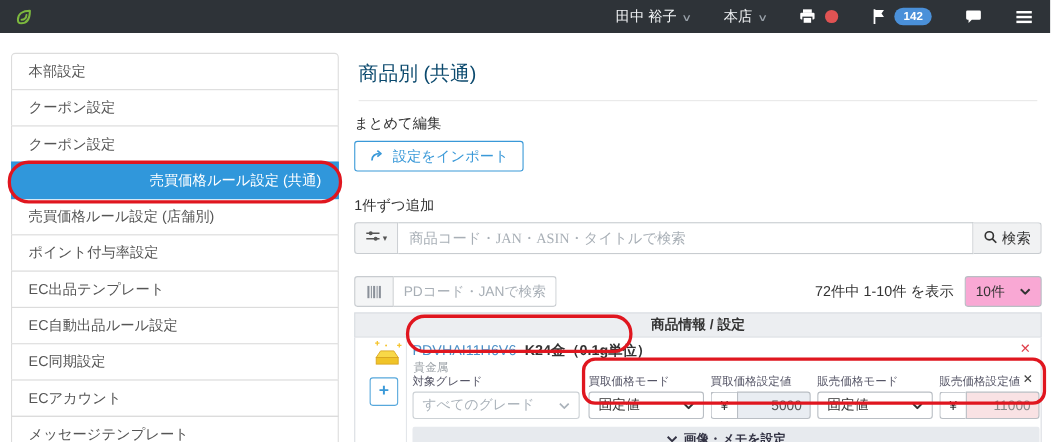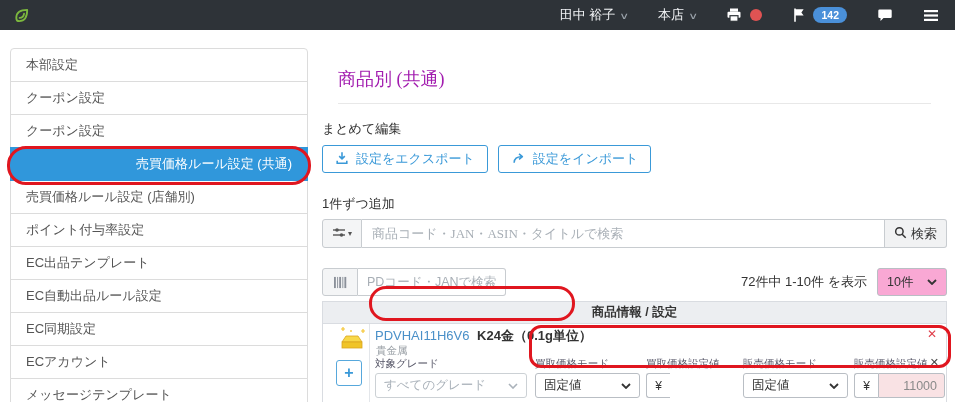--- a/index.html
+++ b/index.html
@@ -19,22 +19,22 @@
   
   .sidebar{position:absolute;left:10px;top:48px;width:298px;}
   .side-item{box-sizing:border-box;height:34px;background:#fff;border:1px solid #dcdcdc;margin-top:-1px;
              display:flex;align-items:center;padding:0 15px;font-size:13px;color:#555;cursor:pointer;white-space:nowrap;}
   .side-item:first-child{margin-top:0;border-radius:4px 4px 0 0;}
   .side-item:last-child{border-radius:0 0 4px 4px;}
   .side-item.active{background:#3097db;border-color:#3097db;color:#fff;position:relative;z-index:1;justify-content:flex-end;}
 
   
   .main{position:absolute;left:322px;top:48px;width:625px;}
-  .page-title{margin:16px;padding:3px 0 12px 0;font-size:18px;font-weight:normal;color:#a21caf;
-              border-bottom:1px solid #e8e8e8;font-family:Liberation Serif, serif;}
+  .page-title{margin:4px;padding:3px 0 12px 0;font-size:18px;font-weight:normal;color:#0c4a6e;
+              border-bottom:1px solid #e8e8e8;}
   .sec-label{margin-top:11px;font-size:13px;color:#333;}
   .btnrow{margin-top:7px;display:flex;gap:10px;}
   .btn-outline{display:flex;align-items:center;gap:7px;height:28px;box-sizing:border-box;padding:0 12px;
                background:#fff;border:1px solid #3a99d8;border-radius:3px;color:#3a99d8;font-size:13px;cursor:pointer;white-space:nowrap;}
   .add-label{margin-top:22px;font-size:13px;color:#333;}
   .searchrow{margin-top:6px;display:flex;height:29px;}
   .addon-btn{box-sizing:border-box;width:40px;background:#f4f5f6;border:1px solid #c8ccd0;border-radius:3px 0 0 3px;
              display:flex;align-items:center;justify-content:center;gap:2px;cursor:pointer;color:#555;}
   .search-input{flex:1;box-sizing:border-box;border:1px solid #c8ccd0;border-left:none;padding:0 10px;
                 font-size:13px;color:#333;outline:none;font-family:Liberation Serif, serif;}
@@ -181,29 +181,20 @@
     </div>
     </div>
 
   <div class="main">
     <h1 class="page-title">商品別 (共通)</h1>
 
     <div class="sec-label">まとめて編集</div>
     <div class="btnrow">
       <button class="btn-outline">
         <span>
-          <svg width="14" height="14" viewBox="0 0 16 16">
-            <path d="M8 1.5 v7.2 M4.8 5.8 L8 9 L11.2 5.8" fill="none" stroke="#3a99d8" stroke-width="1.8"></path>
-            <path d="M2.5 11 v3 h11 v-3" fill="none" stroke="#3a99d8" stroke-width="1.8"></path>
-          </svg>
-        </span>
-        <span>設定をエクスポート</span>
-      </button>
-      <button class="btn-outline">
-        <span>
           <svg width="15" height="14" viewBox="0 0 16 16">
             <path d="M3 13.5 C3 8.5 6.5 6.5 11 6.5" fill="none" stroke="#3a99d8" stroke-width="1.8"></path>
             <path d="M8.6 3.4 L12.4 6.5 L8.6 9.6" fill="none" stroke="#3a99d8" stroke-width="1.8" stroke-linejoin="round"></path>
           </svg>
         </span>
         <span>設定をインポート</span>
       </button>
     </div>
 
     <div class="add-label">1件ずつ追加</div>
@@ -296,20 +287,21 @@
             <span>固定値</span>
             <svg width="10" height="6" viewBox="0 0 10 6">
               <polyline points="1,1 5,5 9,1" fill="none" stroke="#333" stroke-width="1.8"></polyline>
             </svg>
           </div>
         </div>
         <div class="field" style="width:91px;margin-right:6px;">
           <span class="f-label">買取価格設定値</span>
           <div class="igroup">
             <span class="addon">¥</span>
+            <input class="price buy" type="text" value="5000" style="">
           </div>
         </div>
         <div class="field" style="width:105px;margin-right:6px;">
           <span class="f-label">販売価格モード</span>
           <div class="sel">
             <span>固定値</span>
             <svg width="10" height="6" viewBox="0 0 10 6">
               <polyline points="1,1 5,5 9,1" fill="none" stroke="#333" stroke-width="1.8"></polyline>
             </svg>
           </div>

